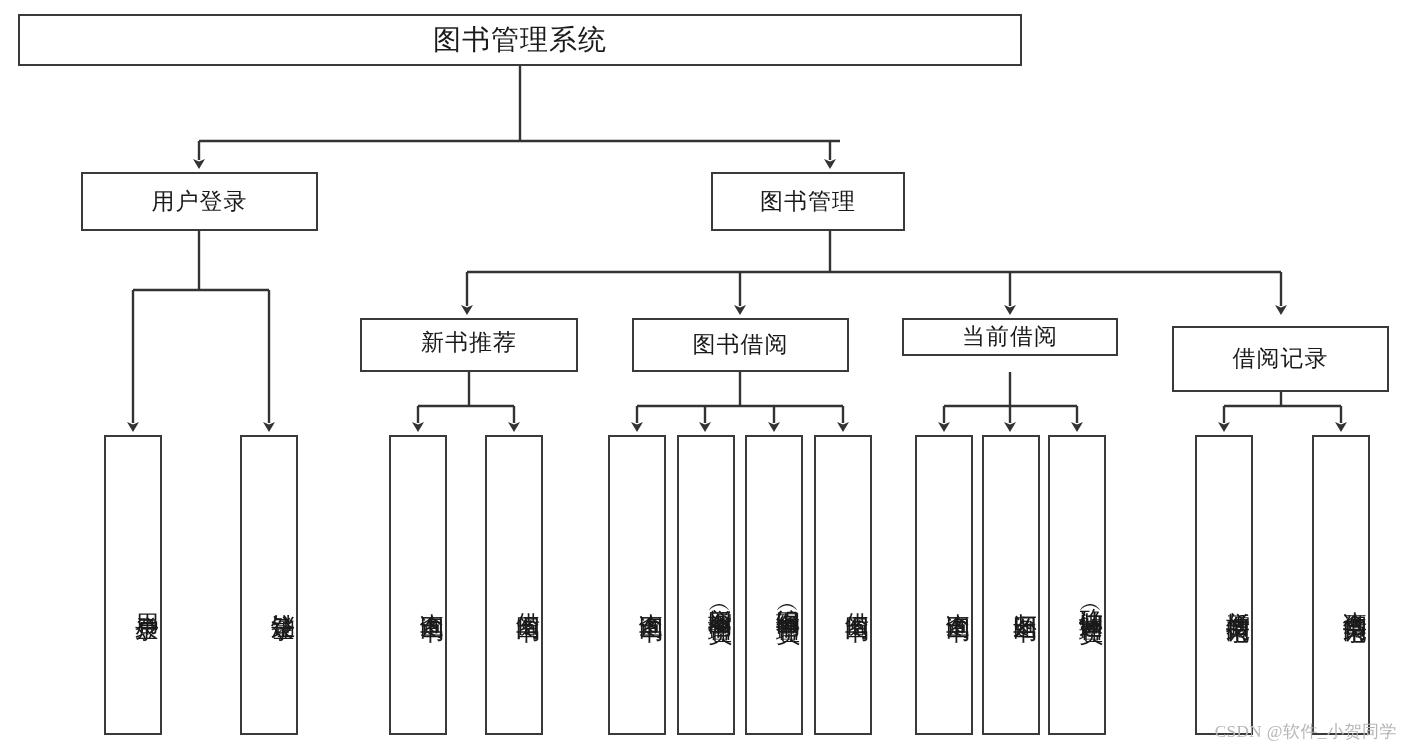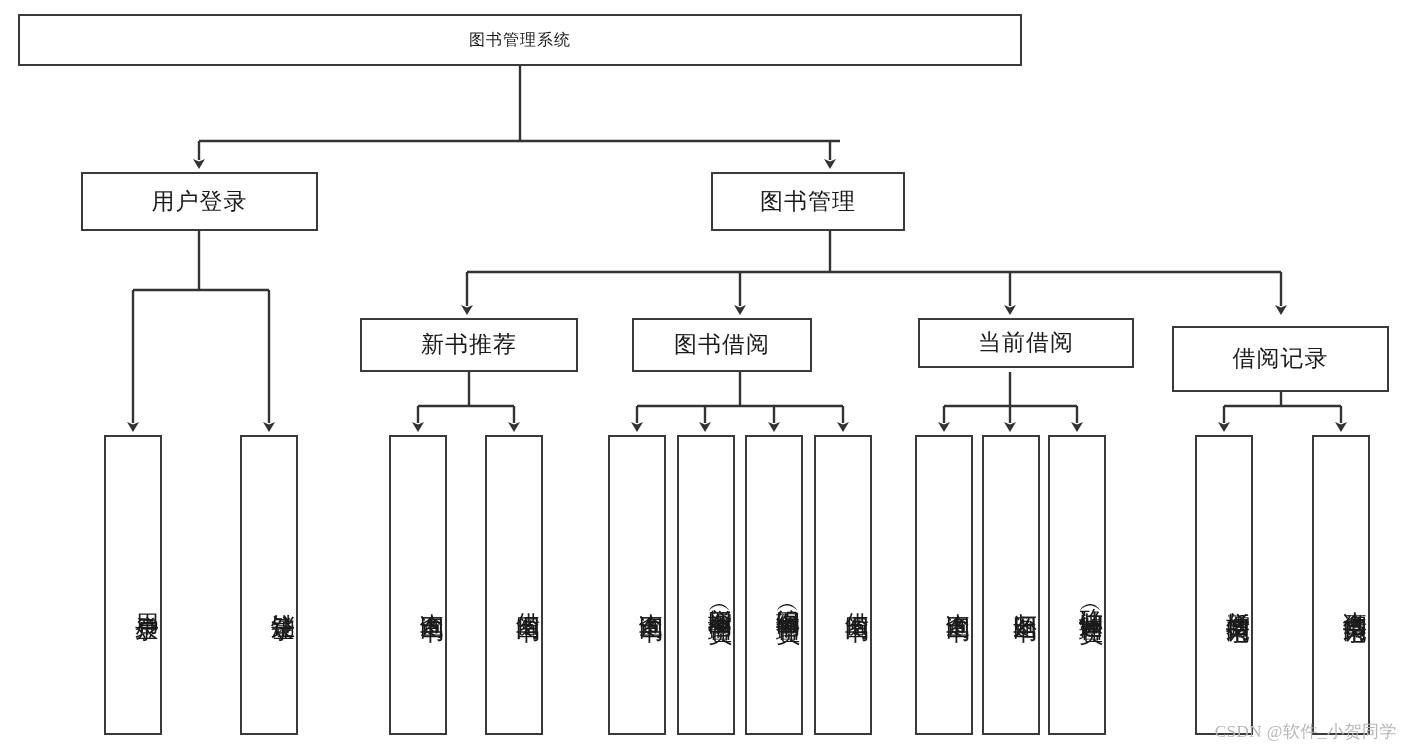--- a/index.html
+++ b/index.html
@@ -31,21 +31,21 @@
     align-items:center;
     justify-content:center;
     color:#1a1a1a;
   }
   .node.horizontal{
     font-size:23px;
     letter-spacing:1px;
     line-height:1.1;
   }
   .node.root{
-    font-size:16px;
+    font-size:28px;
   }
   .node.vertical{
     font-size:24px;
     writing-mode:vertical-rl;
     text-orientation:upright;
     align-items:flex-start;
     justify-content:center;
     padding-top:26px;
     letter-spacing:2px;
   }
@@ -125,27 +125,27 @@
     <span>图书管理系统</span>
   </div>
 
   <div class="node horizontal" style="left:81px;top:172px;width:237px;height:59px;">
     <span>用户登录</span>
   </div>
   <div class="node horizontal" style="left:711px;top:172px;width:194px;height:59px;">
     <span>图书管理</span>
   </div>
 
-  <div class="node horizontal" style="left:360px;top:318px;width:218px;height:54px;">
+  <div class="node horizontal" style="left:360px;top:318px;width:218px;height:54px;font-family:Liberation Mono, monospace;">
     <span>新书推荐</span>
   </div>
-  <div class="node horizontal" style="left:632px;top:318px;width:180px;height:54px;">
+  <div class="node horizontal" style="left:632px;top:318px;width:217px;height:54px;">
     <span>图书借阅</span>
   </div>
-  <div class="node horizontal" style="left:902px;top:318px;width:216px;height:50px;margin-left:16px;">
+  <div class="node horizontal" style="left:902px;top:318px;width:216px;height:38px;">
     <span>当前借阅</span>
   </div>
   <div class="node horizontal" style="left:1172px;top:326px;width:217px;height:66px;">
     <span>借阅记录</span>
   </div>
 
   <div class="node vertical" style="left:104px;top:435px;width:58px;height:300px;">
     <span class="vlabel">用户登录</span>
   </div>
   <div class="node vertical" style="left:240px;top:435px;width:58px;height:300px;">

